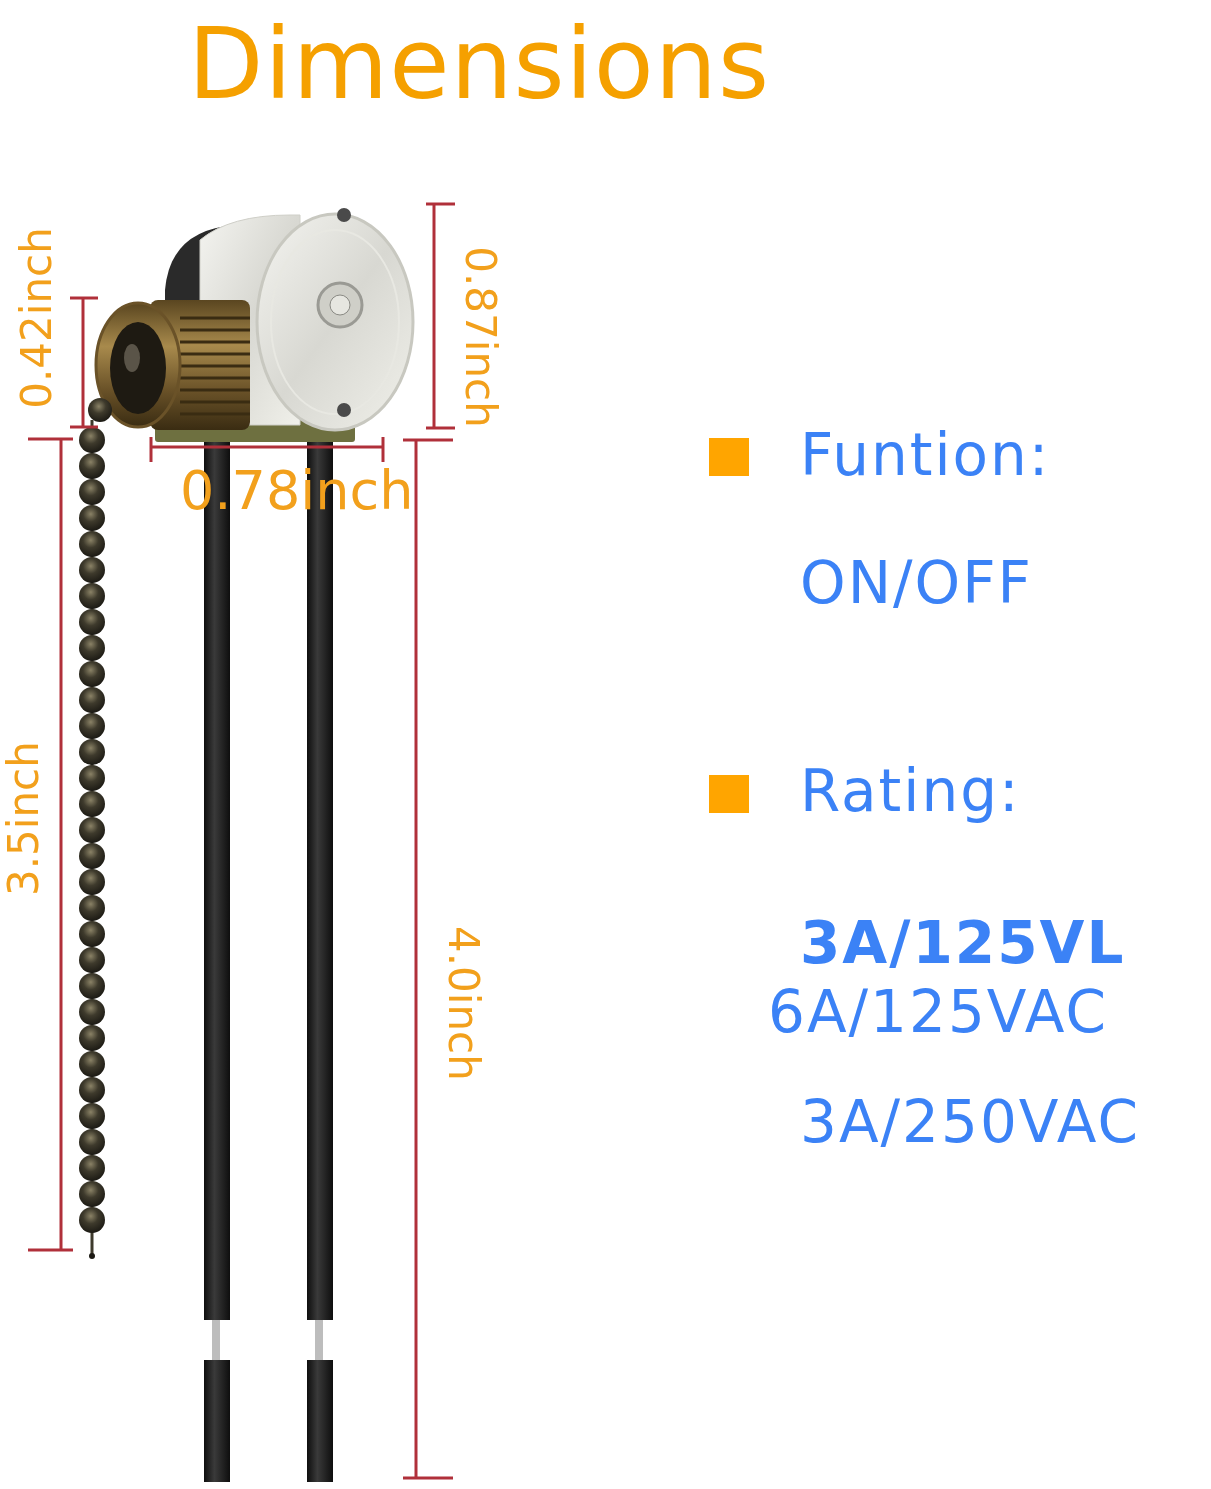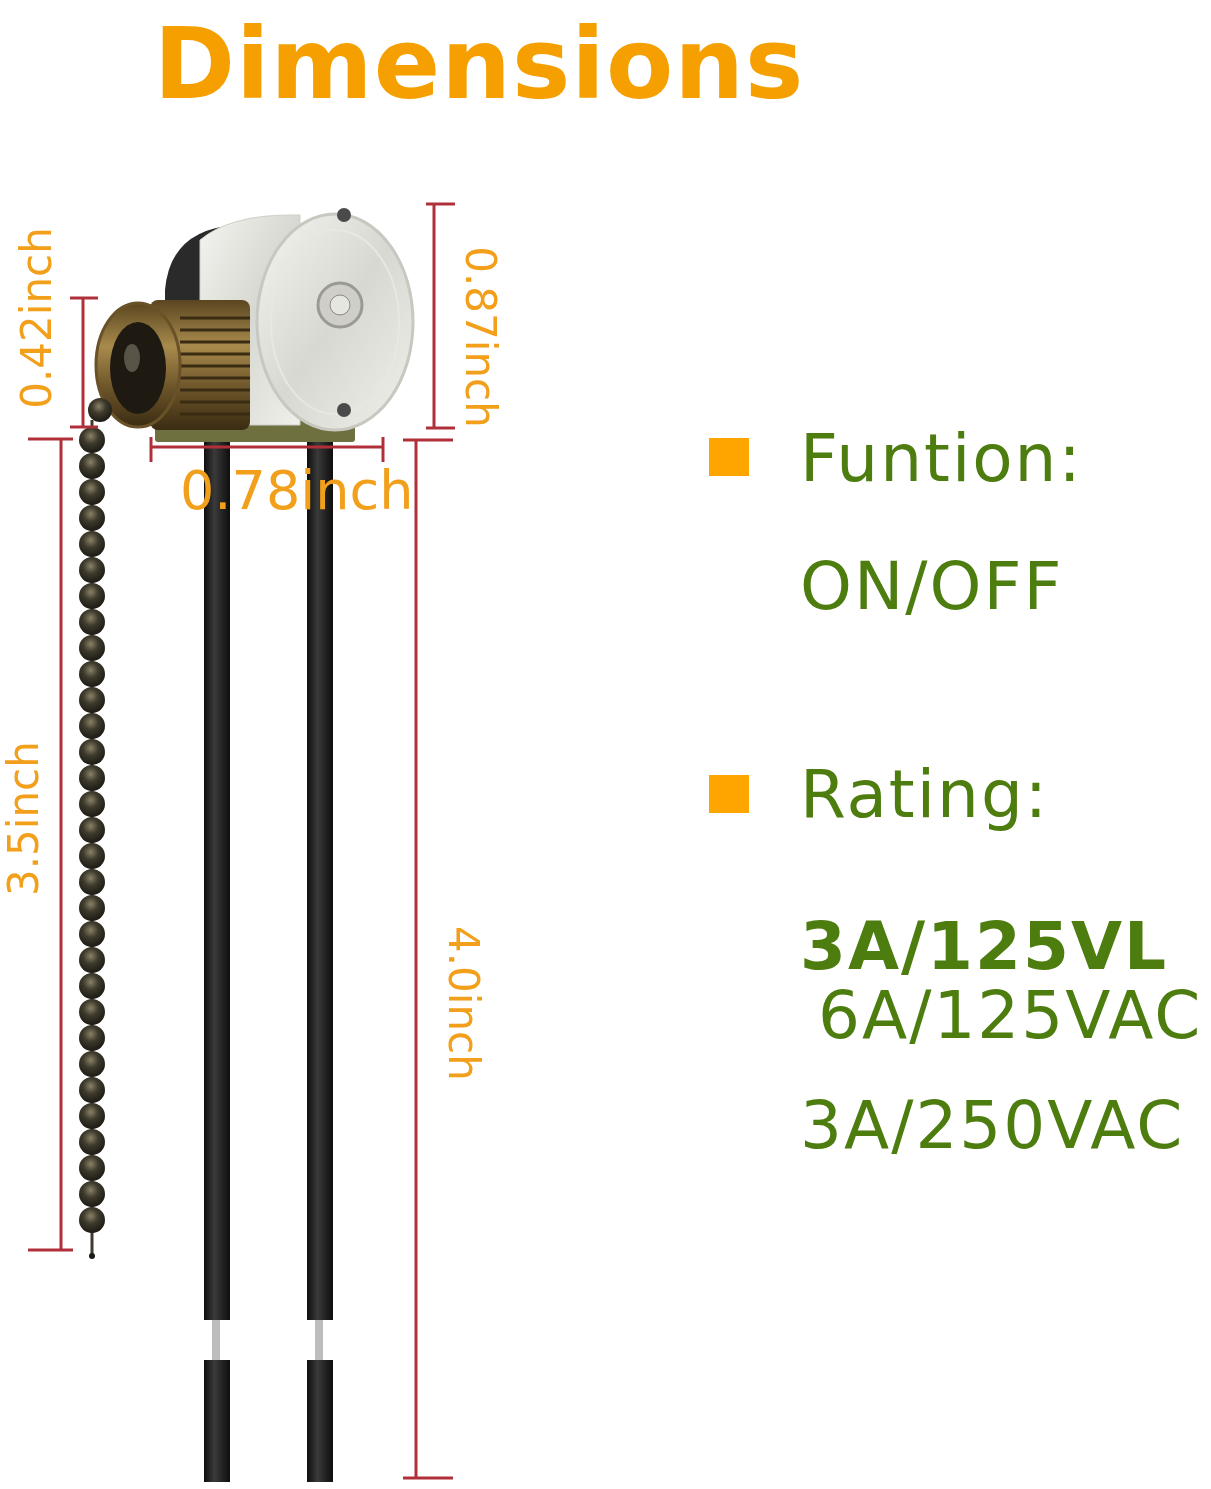--- a/index.html
+++ b/index.html
@@ -1,25 +1,25 @@
 <!DOCTYPE html>
 <html><head>
   <meta charset="utf-8">
   <style>
     html, body { margin:0; padding:0; background:#ffffff; }
     body { width:1211px; height:1489px; position:relative; overflow:hidden;
            font-family:"DejaVu Sans", "Liberation Sans", sans-serif; }
     .title { position:absolute; left:0; top:4px; width:958px; text-align:center;
-             font-weight:bold; font-size:98px; letter-spacing:1px; color:#F5A000; line-height:120px; }
+             font-weight:normal; font-size:98px; letter-spacing:1px; color:#F5A000; line-height:120px; }
     .diagram { position:absolute; left:0; top:0; width:1211px; height:1489px; }
     .vlabel { position:absolute; color:#F2A01C; font-size:42px; white-space:nowrap;
               transform-origin:center center; line-height:1; }
     .hlabel { position:absolute; color:#F2A01C; font-size:54px; white-space:nowrap; line-height:1; }
     .bullet { position:absolute; width:40px; height:38px; background:#FFA500; }
-    .spec-text { position:absolute; color:#4d7c0f; font-size:66px; white-space:nowrap; line-height:1;
+    .spec-text { position:absolute; color:#3b82f6; font-size:58px; white-space:nowrap; line-height:1;
                  letter-spacing:2px; }
   </style>
 </head>
 <body>
 
 <div class="title">Dimensions</div>
 
 <svg class="diagram" width="1211" height="1489" viewBox="0 0 1211 1489">
   <defs>
     <radialGradient id="bead" cx="45%" cy="35%" r="65%">
@@ -166,15 +166,15 @@
 <div>
   <div class="bullet" style="left:709px; top:438px;"></div>
   <div class="spec-text" style="left:800px; top:426px;">Funtion:</div>
   <div class="spec-text" style="left:800px; top:554px;">ON/OFF</div>
 </div>
 
 <div>
   <div class="bullet" style="left:709px; top:775px;"></div>
   <div class="spec-text" style="left:800px; top:762px;">Rating:</div>
   <div class="spec-text" style="left:800px; top:914px;font-weight:bold;">3A/125VL</div>
-  <div class="spec-text" style="left:818px; top:983px;">6A/125VAC</div>
+  <div class="spec-text" style="left:768px; top:983px;">6A/125VAC</div>
   <div class="spec-text" style="left:800px; top:1093px;text-align:right;">3A/250VAC</div>
 </div>
 
 </body></html>

